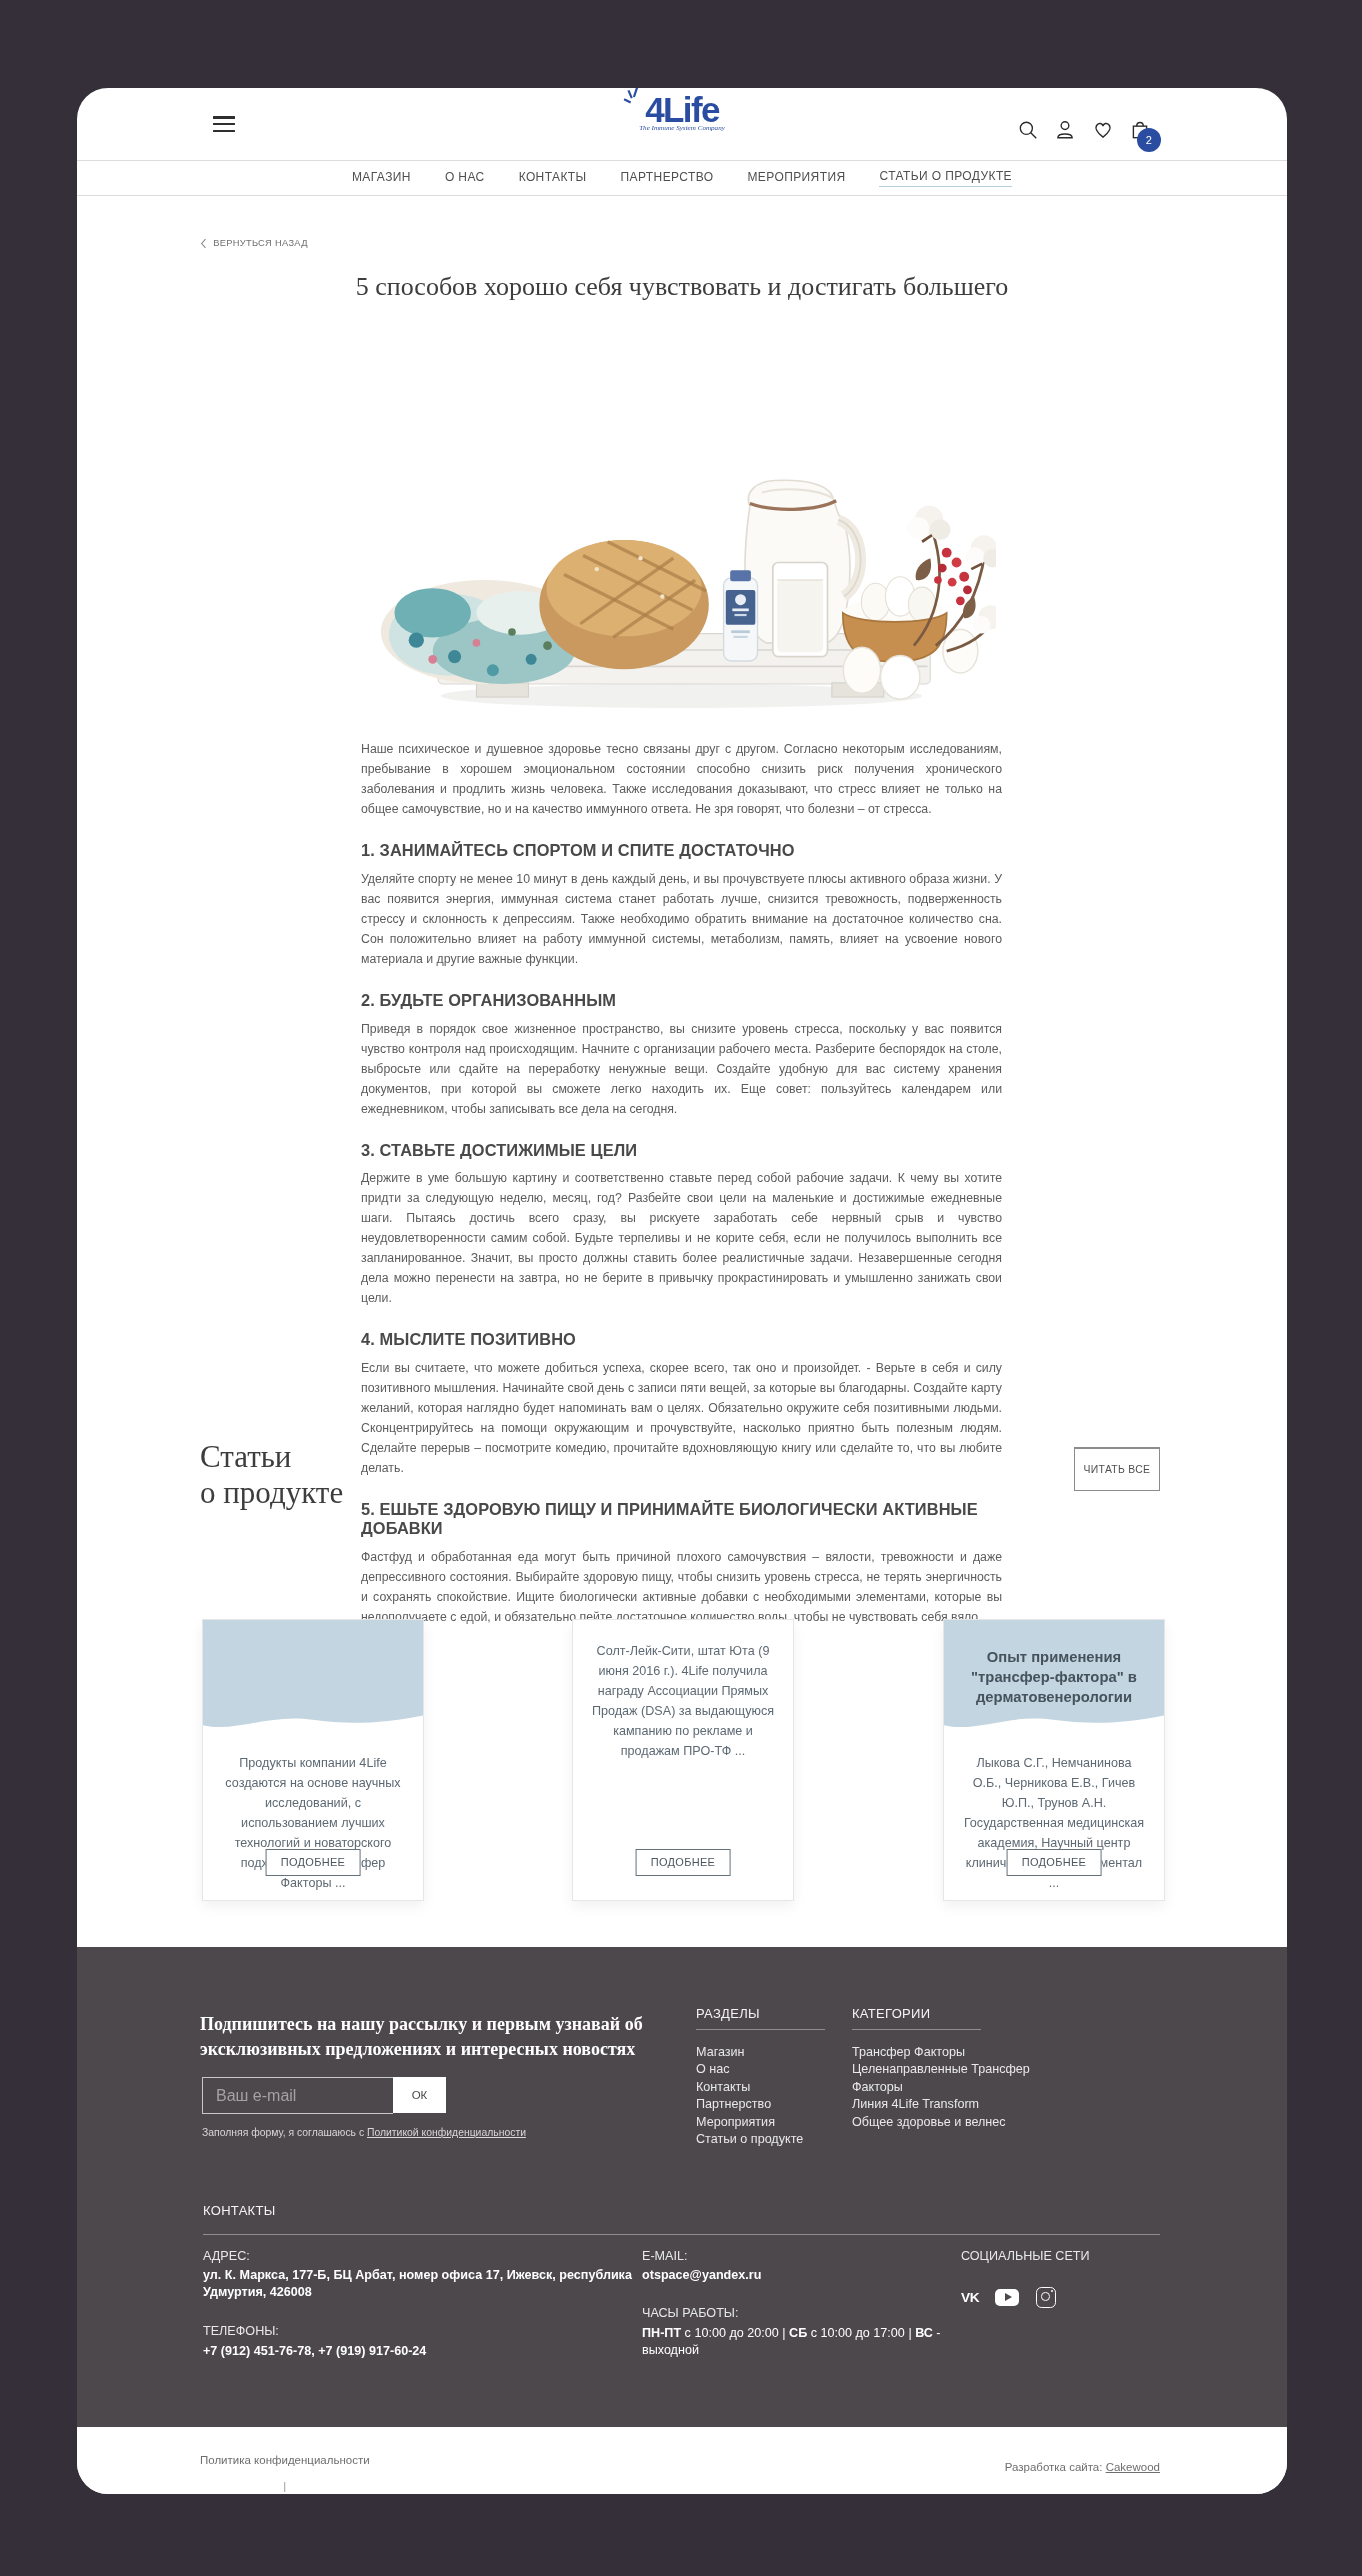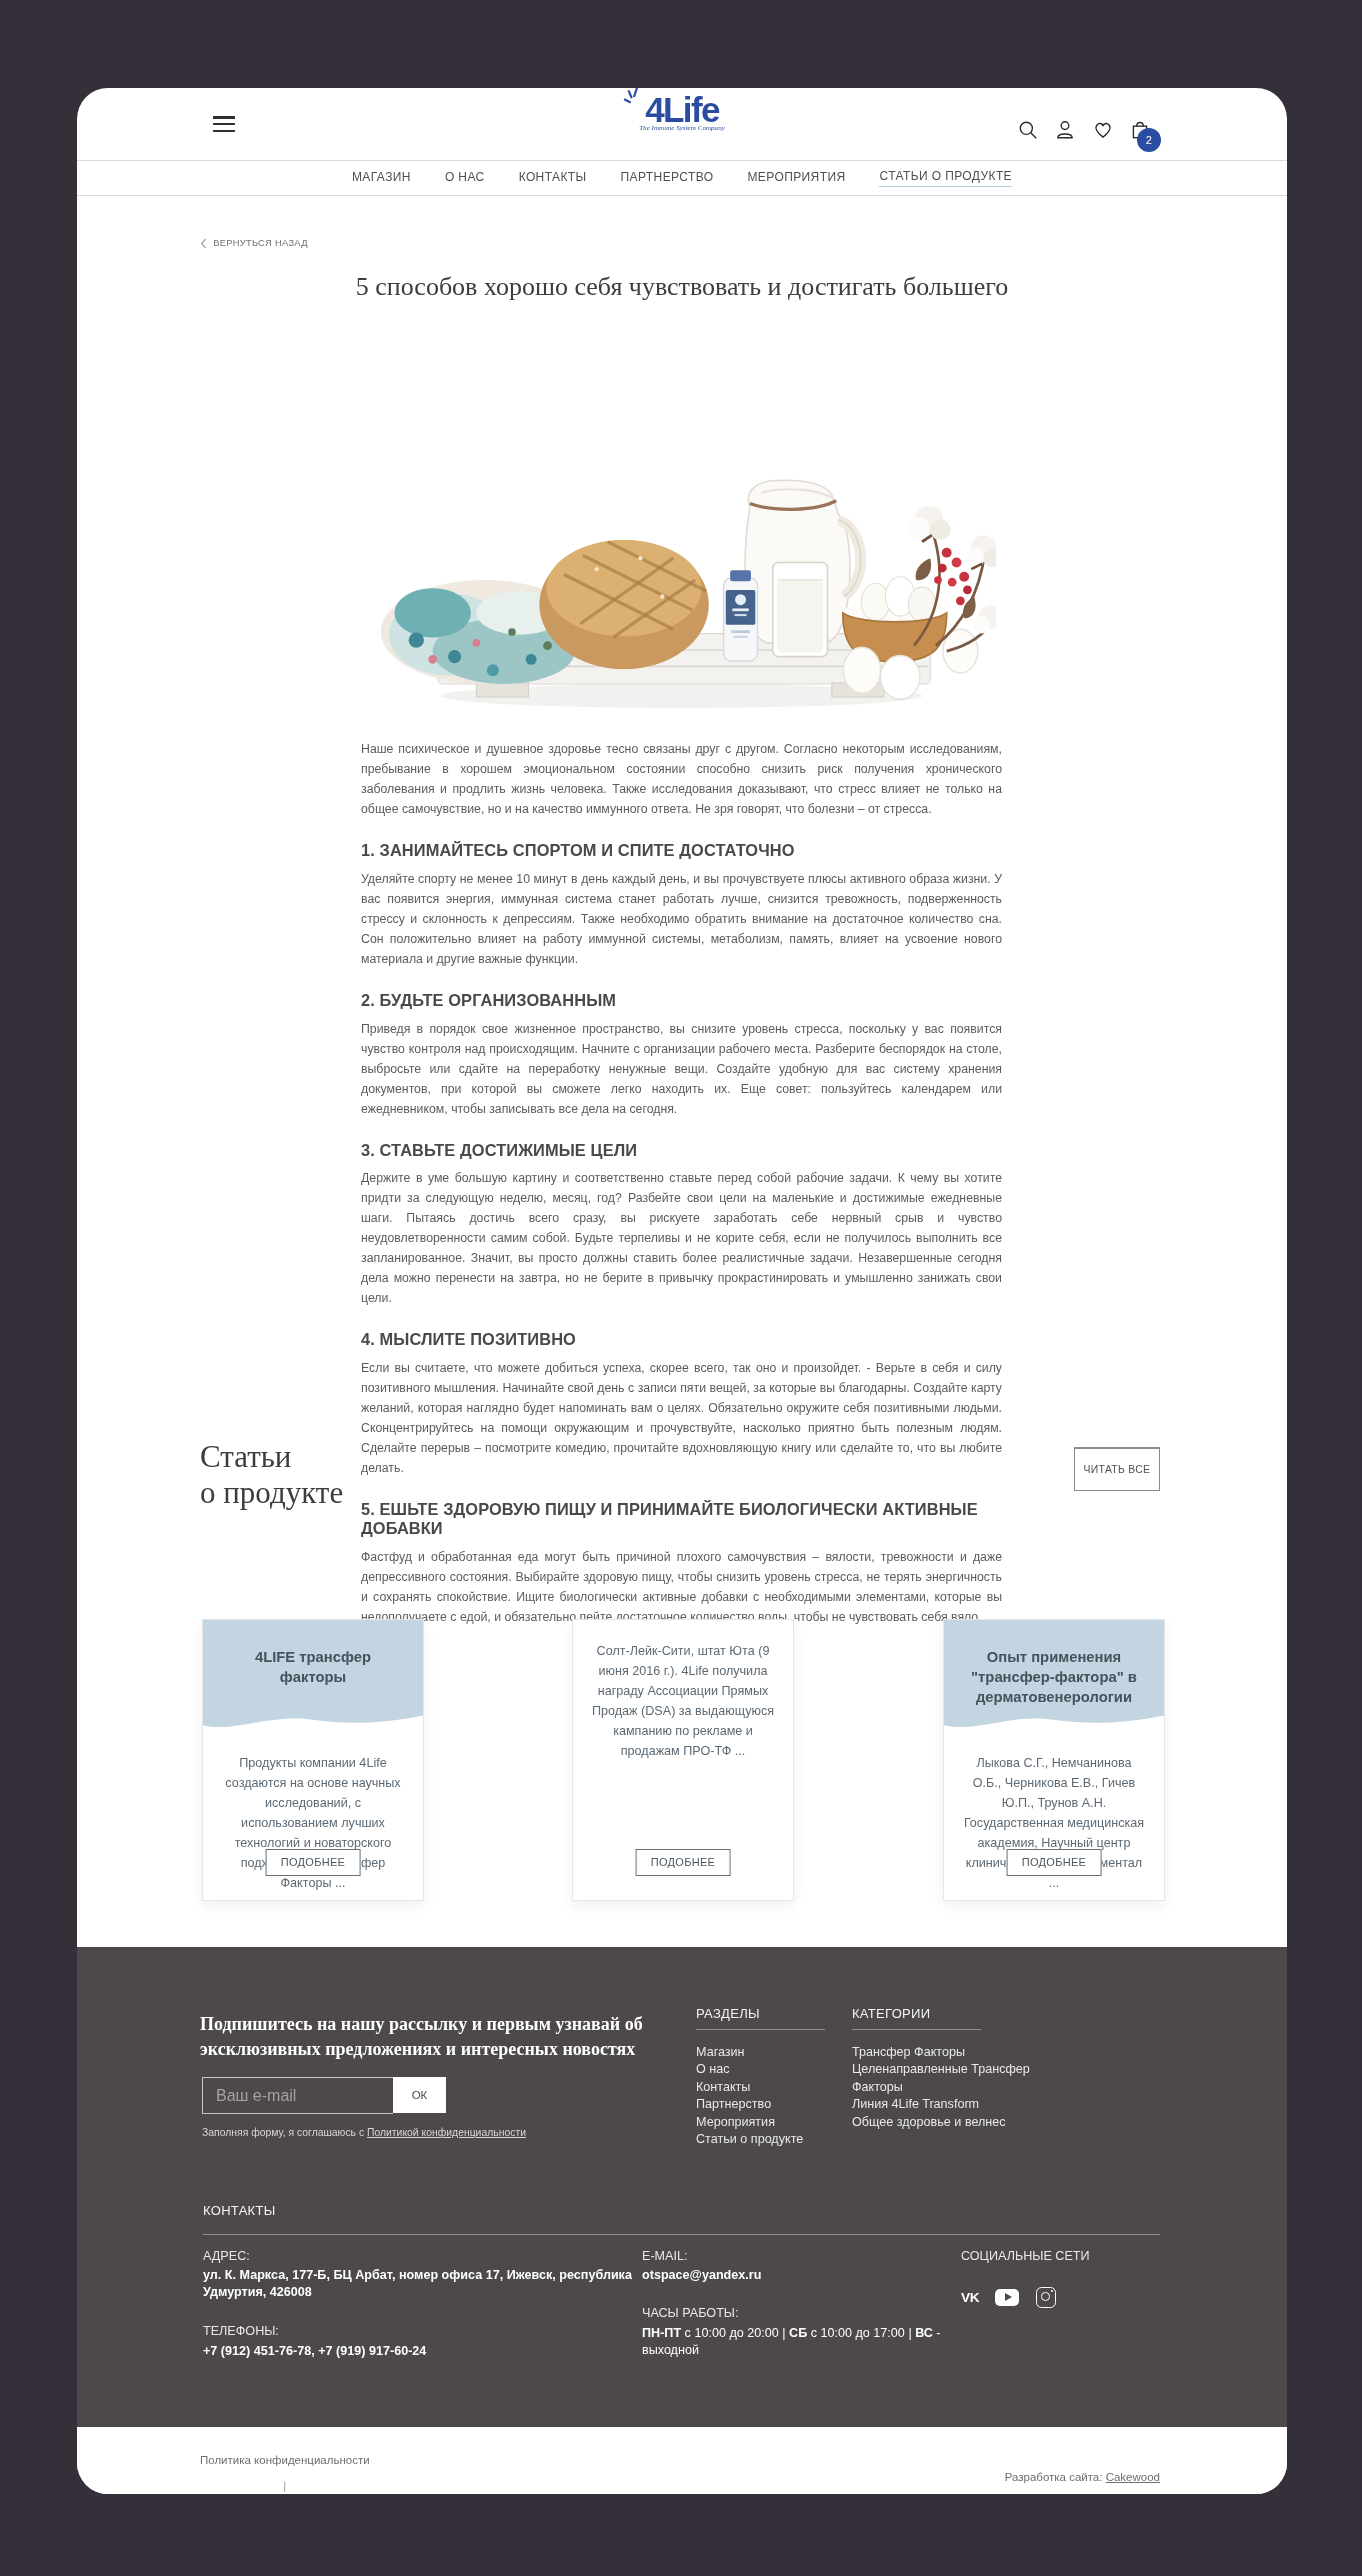--- a/index.html
+++ b/index.html
@@ -78,21 +78,21 @@
   .yt{width:24px;height:17.5px;background:#fff;border-radius:4.9px;position:relative;cursor:pointer;}
   .yt:after{content:"";position:absolute;left:9.3px;top:4.4px;border-left:7.7px solid #4c484c;border-top:4.4px solid transparent;border-bottom:4.4px solid transparent;}
   .ig{width:18.6px;height:18.6px;border:1.6px solid #fff;border-radius:5.5px;position:relative;cursor:pointer;}
   .ig .lens{position:absolute;left:4.4px;top:4.4px;width:6.6px;height:6.6px;border:1.6px solid #fff;border-radius:50%;}
   .ig .dot{position:absolute;right:2.2px;top:2.2px;width:2.2px;height:2.2px;background:#fff;border-radius:50%;}
 
   .ftr-bottom{position:absolute;left:0;top:2339px;width:100%;height:67px;background:#ffffff;}
   .fb-left{position:absolute;left:123px;top:27px;font-size:11.5px;color:#6e6e6e;display:flex;gap:14.2px;align-items:center;flex-direction:column;}
   .fb-left .sep{color:#9a9a9a;}
   .fb-left span{cursor:pointer;}
-  .fb-right{position:absolute;right:127px;top:44px;font-size:11.5px;color:#6e6e6e;}
+  .fb-right{position:absolute;right:127px;top:34px;font-size:11.5px;color:#6e6e6e;}
   .fb-right a{color:#6e6e6e;text-decoration:underline;cursor:pointer;}
 </style>
 </head>
 <body>
 
 <div class="page">
   <div class="card">
 
     <header class="hdr">
       <div class="burger">
@@ -254,21 +254,20 @@
       <p>Фастфуд и обработанная еда могут быть причиной плохого самочувствия – вялости, тревожности и даже депрессивного состояния. Выбирайте здоровую пищу, чтобы снизить уровень стресса, не терять энергичность и сохранять спокойствие. Ищите биологически активные добавки с необходимыми элементами, которые вы недополучаете с едой, и обязательно пейте достаточное количество воды, чтобы не чувствовать себя вяло.</p>
     </div>
 
     <section class="articles-block">
       <h2 class="serif-h"><span>Статьи</span><br><span>о продукте</span></h2>
       <button class="read-all">ЧИТАТЬ ВСЕ</button>
       <div class="cards-row">
 
         <div class="acard c1">
           <div class="card-head">
-            <h3 class="card-title">4LIFE трансфер факторы</h3>
             <svg class="wave" viewBox="0 0 402 40" preserveAspectRatio="none">
                 <path d="M0 26 C60 40 120 4 200 16 C270 26 330 22 402 8 L402 40 L0 40 Z" fill="#ffffff"></path>
               </svg>
           </div>
           <div class="card-excerpt">Продукты компании 4Life создаются на основе научных исследований, с использованием лучших технологий и новаторского подхода. 4Life Трансфер Факторы ...</div>
           <button class="card-btn">ПОДОБНЕЕ</button>
         </div>
 
         <div class="acard c2">
           <div class="card-excerpt">Солт-Лейк-Сити, штат Юта (9 июня 2016 г.). 4Life получила награду Ассоциации Прямых Продаж (DSA) за выдающуюся кампанию по рекламе и продажам ПРО-ТФ ...</div>

